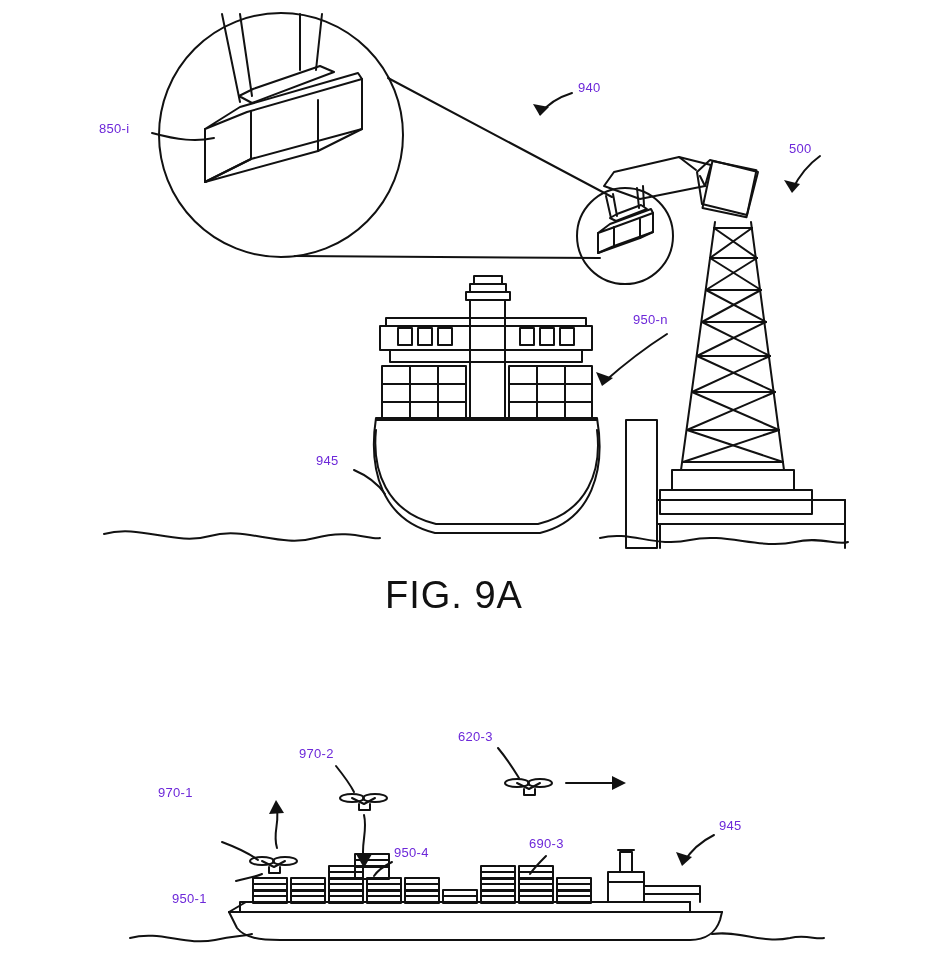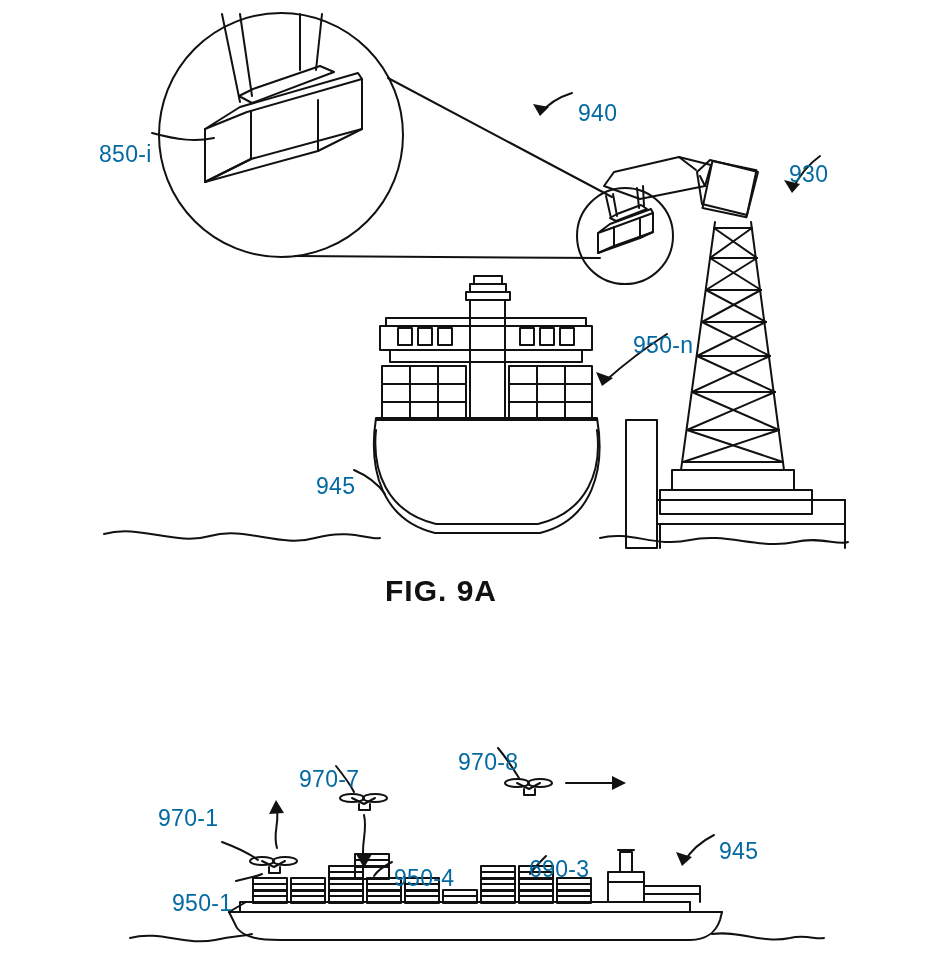--- a/index.html
+++ b/index.html
@@ -23,47 +23,46 @@
   .fig-svg {
     position: absolute;
     left: 0;
     top: 0;
     width: 951px;
     height: 969px;
   }
   .lbl {
     position: absolute;
     font-family: "Liberation Sans", sans-serif;
-    font-size: 23px;
-    color: #0369a1;
+    font-size: 13px;
+    color: #6d28d9;
     white-space: nowrap;
     letter-spacing: 0.3px;
-    margin-top: 20px;
   }
   .fig-caption {
     position: absolute;
     font-family: "Liberation Sans", sans-serif;
-    font-weight: bold;
-    font-size: 30px;
+    font-weight: normal;
+    font-size: 38px;
     letter-spacing: 1px;
     color: #111111;
     white-space: nowrap;
   }
   
   #label-950-i   { left: 99px;  top: 121px; }
   #label-940     { left: 578px; top: 80px;  }
   #label-930     { left: 789px; top: 141px; }
   #label-950-n   { left: 633px; top: 312px; }
   #label-945-a   { left: 316px; top: 453px; }
   #caption-9a    { left: 385px; top: 574px; }
   
   #label-970-1   { left: 158px; top: 785px; }
   #label-970-2   { left: 299px; top: 746px; }
   #label-970-3   { left: 458px; top: 729px; }
-  #label-950-1   { left: 172px; top: 870px; }
+  #label-950-1   { left: 172px; top: 891px; }
   #label-950-2   { left: 394px; top: 845px; }
   #label-950-3   { left: 529px; top: 836px; }
   #label-945-b   { left: 719px; top: 818px; }
 </style>
 </head>
 <body>
 
 <div id="patent-figure-sheet">
 
   <svg class="fig-svg" viewBox="0 0 951 969" xmlns="http://www.w3.org/2000/svg">
@@ -318,26 +317,26 @@
         <path d="M546 856 C 540 862, 534 868, 530 874"></path>
         <path d="M714 835 C 700 842, 690 852, 684 862"></path>
         <path d="M676 852 L682 866 L692 857" fill="#111111" stroke="none"></path>
       </g>
 
     </g>
   </svg>
 
   <div class="lbl" id="label-950-i">850-i</div>
   <div class="lbl" id="label-940">940</div>
-  <div class="lbl" id="label-930">930</div>
+  <div class="lbl" id="label-930">500</div>
   <div class="lbl" id="label-950-n">950-n</div>
   <div class="lbl" id="label-945-a">945</div>
   <div class="fig-caption" id="caption-9a">FIG. 9A</div>
 
   <div class="lbl" id="label-970-1">970-1</div>
-  <div class="lbl" id="label-970-2">970-7</div>
-  <div class="lbl" id="label-970-3">970-8</div>
+  <div class="lbl" id="label-970-2">970-2</div>
+  <div class="lbl" id="label-970-3">620-3</div>
   <div class="lbl" id="label-950-1">950-1</div>
   <div class="lbl" id="label-950-2">950-4</div>
   <div class="lbl" id="label-950-3">690-3</div>
   <div class="lbl" id="label-945-b">945</div>
 
 </div>
 
 </body></html>

